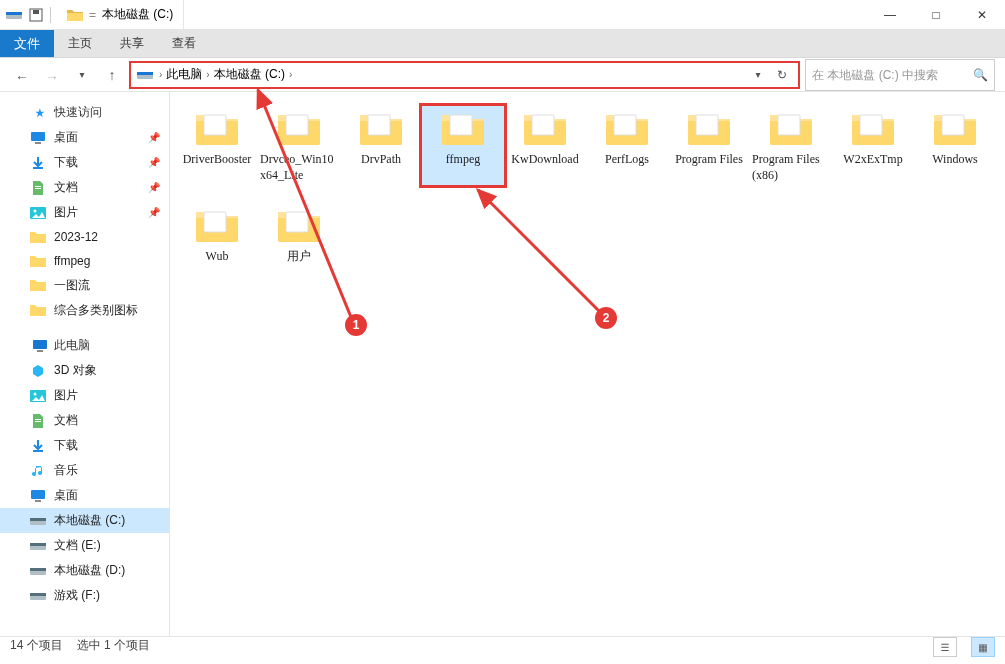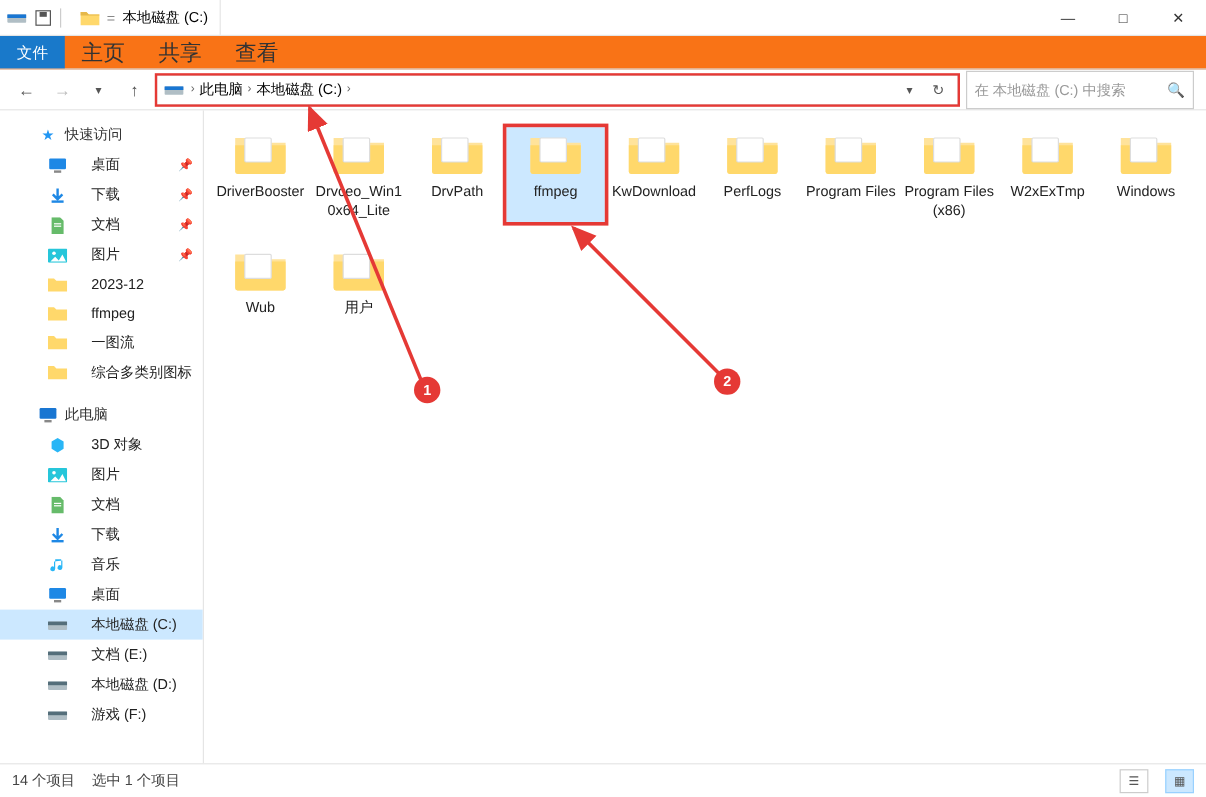--- a/index.html
+++ b/index.html
@@ -7,23 +7,23 @@
 
 
 .titlebar { height: 30px; display: flex; align-items: center; background: #fff; border-bottom: 1px solid #e5e5e5; }
 .titlebar-left { display: flex; align-items: center; padding-left: 6px; gap: 6px; }
 .titlebar-left .icon-slot { width: 16px; height: 16px; display: inline-flex; align-items: center; justify-content: center; }
 .titlebar-tab { padding: 6px 10px; border-right: 1px solid #e5e5e5; display: flex; align-items: center; gap: 6px; }
 .titlebar-controls { margin-left: auto; display: flex; }
 .winbtn { width: 46px; height: 30px; display: flex; align-items: center; justify-content: center; font-size: 12px; color: #333; }
 
 
-.ribbon { height: 28px; display: flex; align-items: stretch; background: #f97316; border-bottom: 1px solid #d9d9d9; }
+.ribbon { height: 28px; display: flex; align-items: stretch; background: #e5e5e5; border-bottom: 1px solid #d9d9d9; }
 .ribbon .file-tab { background: #1979ca; color: #fff; padding: 0 14px; display: flex; align-items: center; font-size: 13px; }
-.ribbon .tab { padding: 0 14px; display: flex; align-items: center; color: #333; font-size: 18px; }
+.ribbon .tab { padding: 0 14px; display: flex; align-items: center; color: #333; font-size: 12px; }
 
 
 .navbar { height: 34px; display: flex; align-items: center; gap: 6px; padding: 0 10px; border-bottom: 1px solid #e5e5e5; }
 .navbtn { width: 24px; height: 24px; display: flex; align-items: center; justify-content: center; color: #555; font-size: 14px; }
 .navbtn.disabled { color: #bbb; }
 .address-box { flex: 1; height: 26px; border: 1px solid #ccc; display: flex; align-items: center; padding: 0 6px; gap: 6px; position: relative; }
 .address-box.highlight { outline: 2px solid #e53935; outline-offset: -1px; }
 .breadcrumb { display: flex; align-items: center; gap: 4px; }
 .crumb { display: flex; align-items: center; gap: 4px; }
 .crumb-sep { color: #666; font-size: 10px; }
@@ -32,37 +32,37 @@
 .search-box { width: 190px; height: 32px; border: 1px solid #ccc; display: flex; align-items: center; padding: 0 6px; color: #888; }
 .search-box input { border: none; outline: none; flex: 1; font-size: 12px; color: #333; }
 .search-box input::placeholder { color: #999; }
 .search-icon { color: #666; margin-left: 4px; }
 
 
 .body { display: flex; height: calc(664px - 30px - 28px - 34px - 28px); }
 .sidebar { width: 170px; border-right: 1px solid #e5e5e5; overflow-y: auto; padding-top: 8px; }
 .side-group { margin-bottom: 10px; }
 .side-header { display: flex; align-items: center; gap: 6px; padding: 4px 8px 4px 14px; color: #333; }
-.side-item { display: flex; align-items: center; gap: 20px; padding: 4px 8px 4px 40px; color: #222; position: relative; }
+.side-item { display: flex; align-items: center; gap: 8px; padding: 4px 8px 4px 30px; color: #222; position: relative; }
 .side-item.active { background: #cce8ff; }
 .side-icon { width: 16px; height: 16px; display: inline-flex; align-items: center; justify-content: center; font-size: 12px; }
 .pin { margin-left: auto; color: #999; font-size: 10px; }
 .caret { width: 10px; color: #666; font-size: 10px; margin-right: 2px; }
 
 
 .content { flex: 1; padding: 10px 6px; overflow: auto; position: relative; }
 .grid { display: flex; flex-wrap: wrap; gap: 0px; align-content: flex-start; }
 .item { width: 82px; display: flex; flex-direction: column; align-items: center; margin: 4px 0px 14px 0px; padding: 2px; }
 .item.selected { background: #cce8ff; outline: 1px solid #99d1ff; }
 .item.boxed { outline: 3px solid #e53935; }
 .folder-icon { width: 48px; height: 40px; display: flex; align-items: center; justify-content: center; margin-bottom: 4px; }
-.item-label { text-align: center; line-height: 1.3; word-break: break-all; font-size: 12px; color: #222; max-width: 78px; }
-
-
-.statusbar { height: 28px; border-top: 1px solid #e5e5e5; display: flex; align-items: center; padding: 0 10px; gap: 14px; color: #444; }
+.item-label { text-align: left; line-height: 1.3; word-break: break-all; font-size: 12px; color: #222; max-width: 78px; font-family: Liberation Serif, serif; }
+
+
+.statusbar { height: 28px; border-top: 1px solid #e5e5e5; display: flex; padding: 0 10px; gap: 14px; color: #444; }
 .statusbar .spacer { flex: 1; }
 .viewbtn { width: 24px; height: 20px; border: 1px solid #ccc; display: flex; align-items: center; justify-content: center; font-size: 10px; color: #555; }
 .viewbtn.active { background: #cce8ff; border-color: #99d1ff; }
 
 
 .overlay { position: absolute; inset: 0; pointer-events: none; }
 .arrow-svg { position: absolute; pointer-events: none; }
 .marker-circle { width: 22px; height: 22px; border-radius: 50%; background: #e53935; color: #fff; display: flex; align-items: center; justify-content: center; font-size: 12px; font-weight: bold; position: absolute; }
 
 

